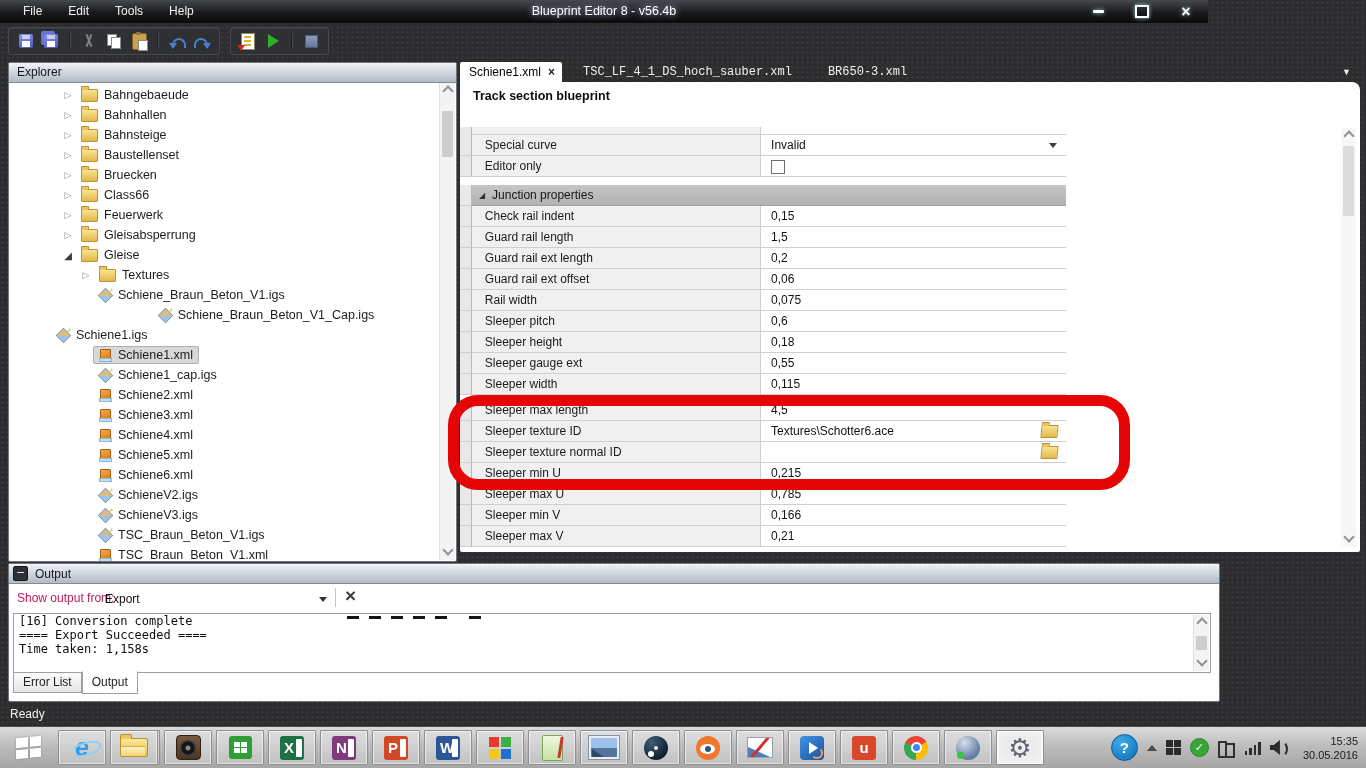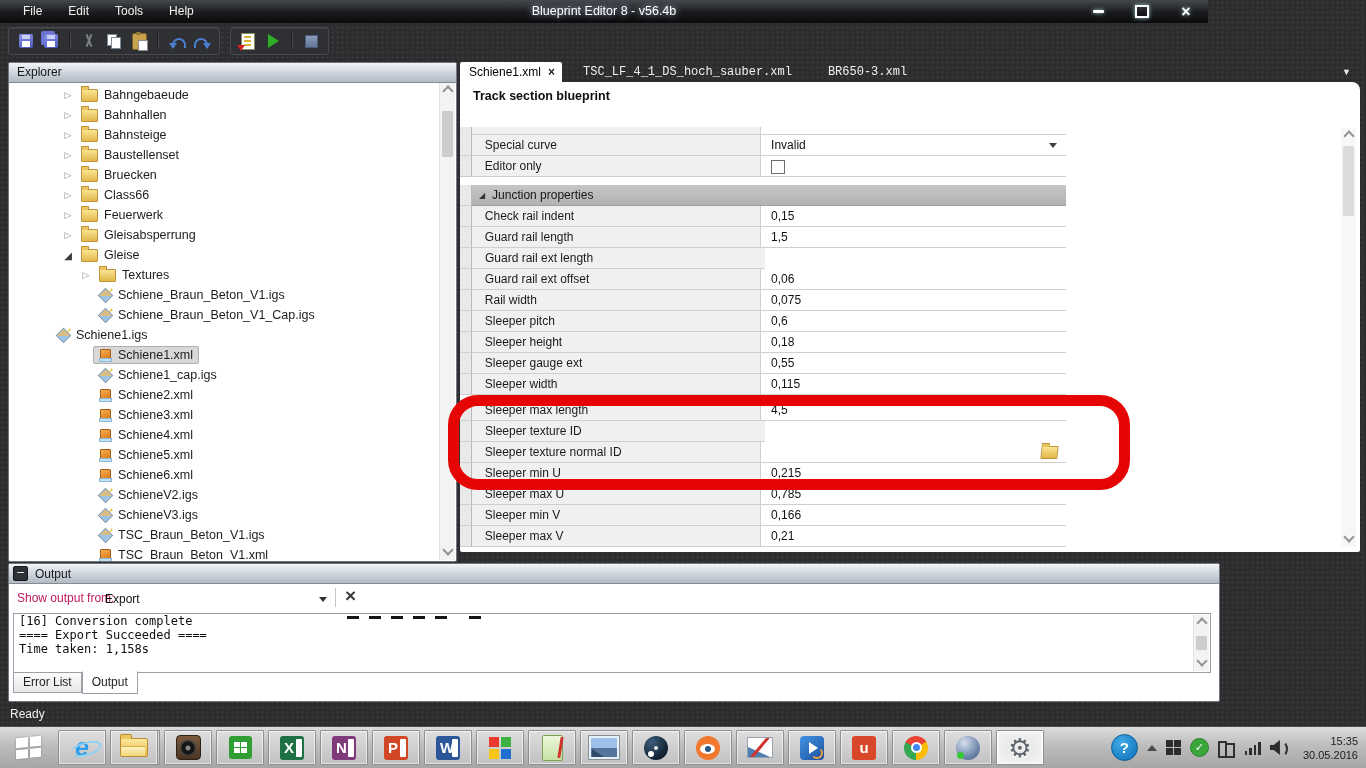--- a/index.html
+++ b/index.html
@@ -371,21 +371,21 @@
             <span class="tree-label">Textures</span>
           </span>
         </div>
         <div class="tree-row" style="padding-left: 70px;">
           <span class="tree-arrow"></span>
           <span class="tree-inner">
             <span class="fi-igs"></span>
             <span class="tree-label">Schiene_Braun_Beton_V1.igs</span>
           </span>
         </div>
-        <div class="tree-row" style="padding-left: 70px;">
+        <div class="tree-row" style="padding-left: 70px; justify-content: center;">
           <span class="tree-arrow"></span>
           <span class="tree-inner">
             <span class="fi-igs"></span>
             <span class="tree-label">Schiene_Braun_Beton_V1_Cap.igs</span>
           </span>
         </div>
         <div class="tree-row" style="padding-left: 28px;">
           <span class="tree-arrow"></span>
           <span class="tree-inner">
             <span class="fi-igs"></span>
@@ -523,20 +523,21 @@
           <div class="vcell"><span>0,15</span></div>
         </div>
         <div class="grow prop">
           <div class="gut"></div>
           <div class="ncell">Guard rail length</div>
           <div class="vcell"><span>1,5</span></div>
         </div>
         <div class="grow prop">
           <div class="gut"></div>
           <div class="ncell">Guard rail ext length</div>
+          <div class="vcell"><span>0,2</span></div>
         </div>
         <div class="grow prop">
           <div class="gut"></div>
           <div class="ncell">Guard rail ext offset</div>
           <div class="vcell"><span>0,06</span></div>
         </div>
         <div class="grow prop">
           <div class="gut"></div>
           <div class="ncell">Rail width</div>
           <div class="vcell"><span>0,075</span></div>
@@ -563,20 +564,21 @@
         </div>
         <div class="grow gapw" style="height: 5px;"></div>
         <div class="grow prop">
           <div class="gut"></div>
           <div class="ncell">Sleeper max length</div>
           <div class="vcell"><span>4,5</span></div>
         </div>
         <div class="grow prop">
           <div class="gut"></div>
           <div class="ncell">Sleeper texture ID</div>
+          <div class="vcell"><span>Textures\Schotter6.ace</span><span class="folder-shape fold-mini"></span></div>
         </div>
         <div class="grow prop">
           <div class="gut"></div>
           <div class="ncell">Sleeper texture normal ID</div>
           <div class="vcell"><span></span><span class="folder-shape fold-mini"></span></div>
         </div>
         <div class="grow prop">
           <div class="gut"></div>
           <div class="ncell">Sleeper min U</div>
           <div class="vcell"><span>0,215</span></div>

